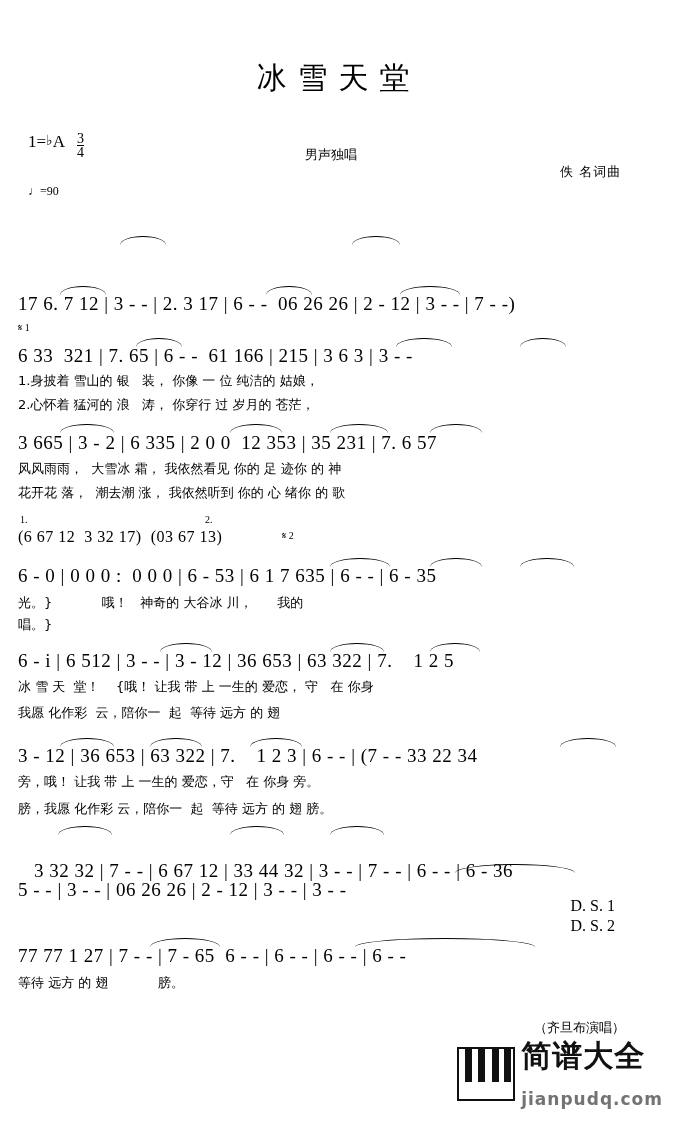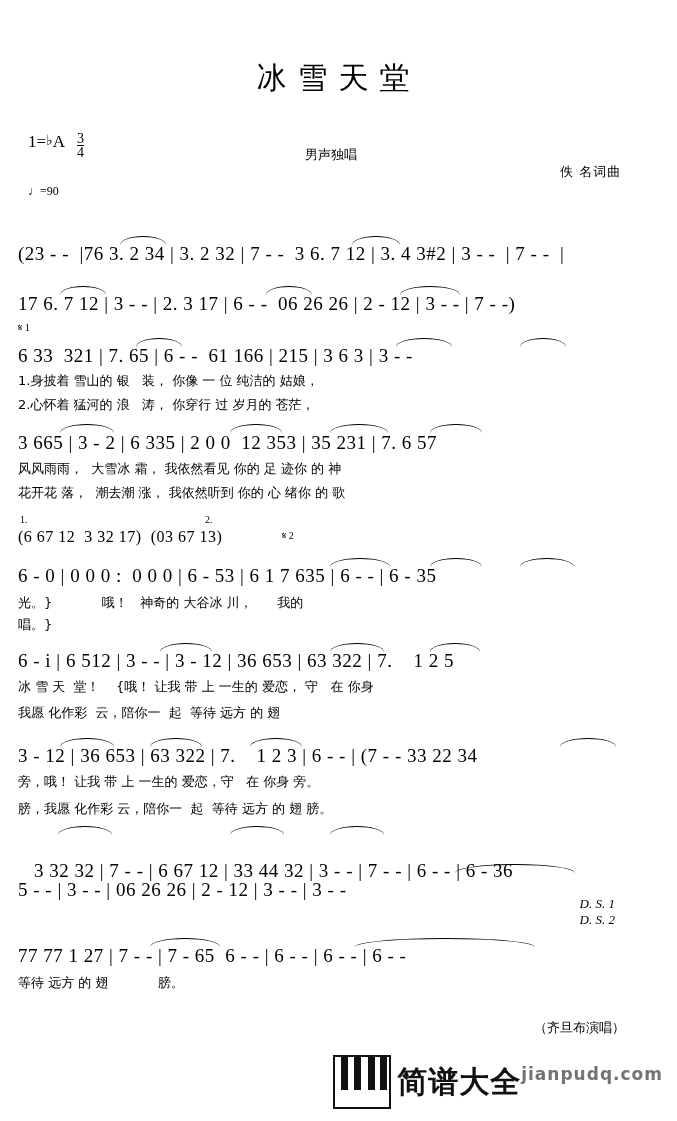--- a/index.html
+++ b/index.html
@@ -81,39 +81,39 @@
   .logo{
     position:absolute;right:14px;bottom:12px;
     display:flex;align-items:center;
   }
   .piano{
     width:58px;height:54px;background:#fff;border:2px solid #111;
     position:relative;box-sizing:border-box;margin-right:6px;
   }
   .piano .bk{position:absolute;top:0;width:7px;height:33px;background:#111;}
   .logo-text{
-    display:flex;flex-direction:row;line-height:1.05;
+    display:flex;flex-direction:column;line-height:1.05;gap:20px;
   }
   .logo-cn{
     font-family:"DejaVu Sans", sans-serif;
     font-size:30px;font-weight:bold;color:#111;letter-spacing:1px;
   }
   .logo-en{
     font-family:"DejaVu Sans", sans-serif;
     font-size:17px;font-weight:bold;color:#737373;letter-spacing:1px;
   }
   .performer{
     position:absolute;right:52px;bottom:84px;
     font-family:"DejaVu Sans", sans-serif;
     font-size:13px;
   }
   .ds{
     position:absolute;
     font-family:"Liberation Serif", serif;
-    font-size:13px;font-style:italic;
+    font-size:16px;
     line-height:1.25;
     text-align:center;
   }
   .slur{
     position:absolute;
     border-top:1.4px solid #000;
     border-radius:50%/100% 100% 0 0;
     height:8px;
   }
 </style>
@@ -131,21 +131,20 @@
     <span class="meter">
       <span class="num">3</span>
       <span class="den">4</span>
     </span>
   </div>
 
   <div class="subtitle">男声独唱</div>
   <div class="credit">佚 名词曲</div>
   <div class="tempo">♩=90</div>
 
-  <div class="mline" style="top:243px;">(⁠2⁠3 - -  |⁠76⁠⁠ 3. 2 34 | 3. 2 32 | 7 - -  3 6. 7 12 | 3. 4 3#2 | 3 - -  | 7 - -  |</div>
   <div class="mline" style="top:293px;">17 6. 7 12 | 3 - - | 2. 3 17 | 6 - -  06 26 26 | 2 - 12 | 3 - - | 7 - -)</div>
 
   <div class="tiny" style="position:absolute;left:18px;top:322px;font-family:'Liberation Serif',serif;">𝄋 1</div>
 
   <div class="mline" style="top:345px;">6 33  321 | 7. 65 | 6 - -  61 166 | 215 | 3 6 3 | 3 - -</div>
   <div class="lyric" style="top:372px;">1.身披着 雪山的 银   装， 你像 一 位 纯洁的 姑娘，</div>
   <div class="lyric" style="top:396px;">2.心怀着 猛河的 浪   涛， 你穿行 过 岁月的 苍茫，</div>
 
   <div class="mline" style="top:432px;">3 665 | 3 - 2 | 6 335 | 2 0 0  12 353 | 35 231 | 7. 6 57</div>
   <div class="lyric" style="top:460px;">风风雨雨，  大雪冰 霜， 我依然看见 你的 足 迹你 的 神</div>

